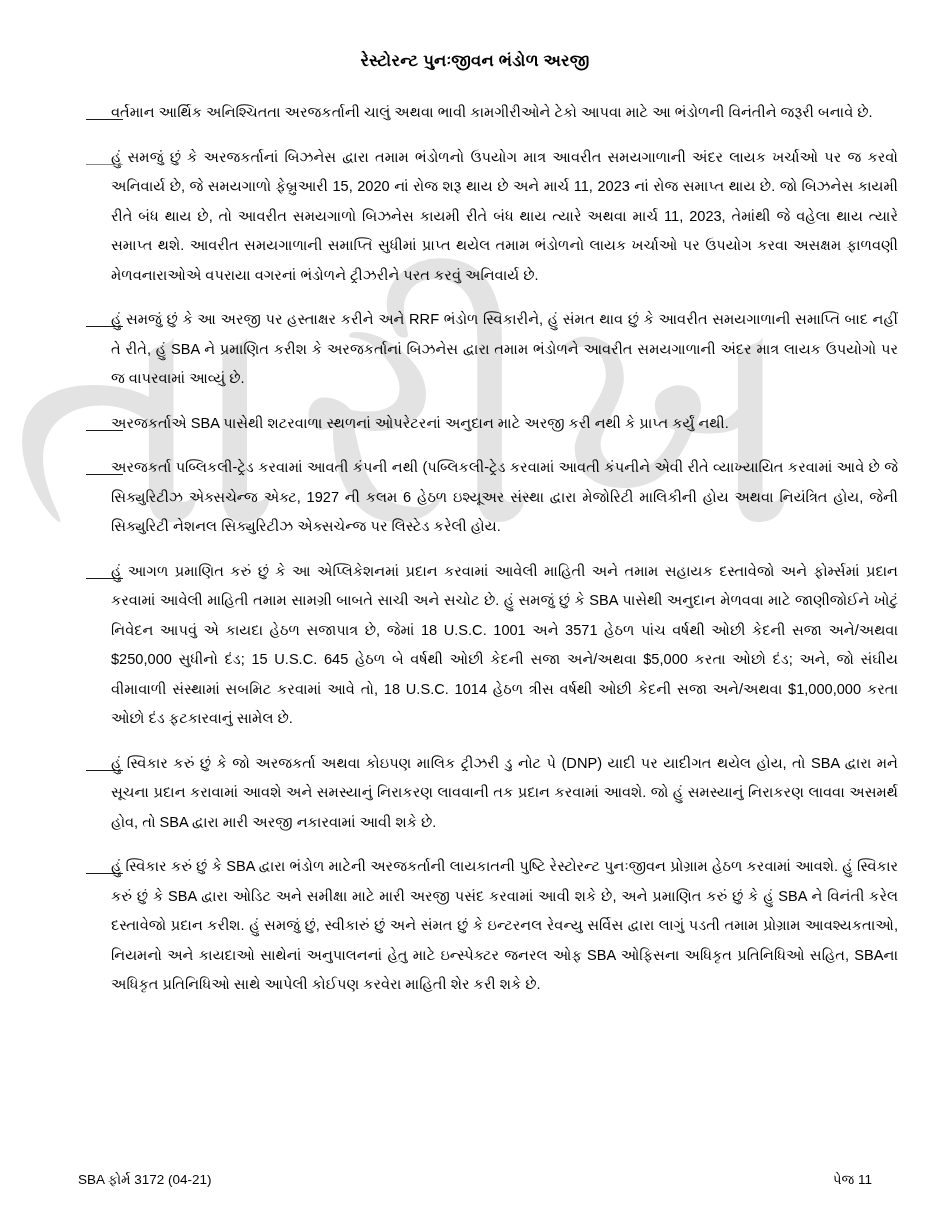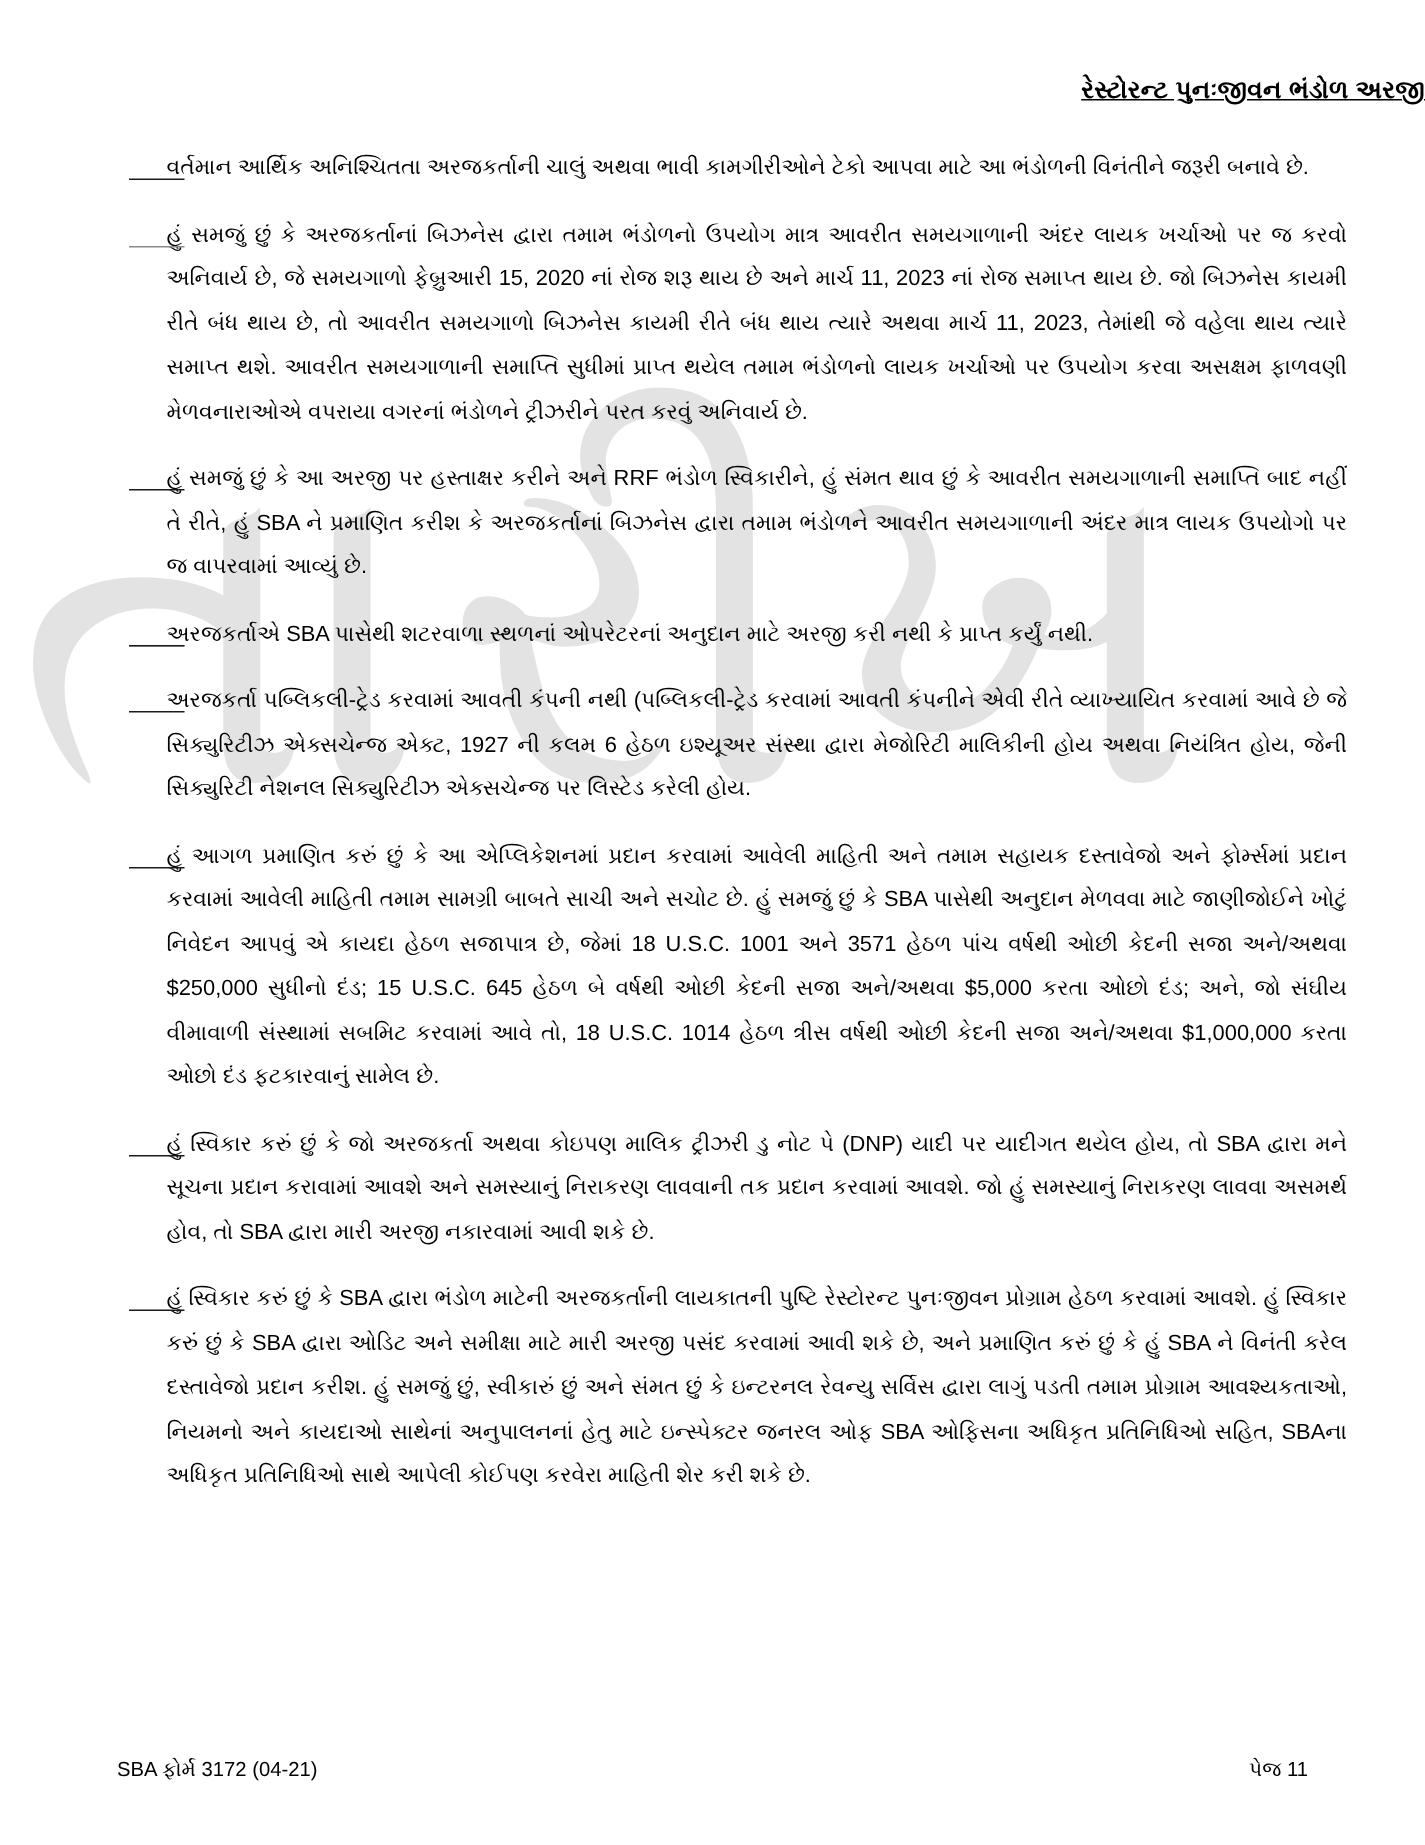--- a/index.html
+++ b/index.html
@@ -46,28 +46,27 @@
   }
 
   
   #content {
     position: relative;
     z-index: 2;
     padding: 0;
   }
 
   #doc-title {
-    text-align: right;
+    text-align: center;
     font-size: 16.5px;
     font-weight: bold;
     letter-spacing: 0.2px;
     margin: 0;
     padding-top: 48px;
     line-height: 24px;
-    text-decoration: underline;
   }
 
   #clauses {
     margin: 0;
     padding: 0;
     list-style: none;
     position: relative;
     margin-top: 26px;
   }
 

